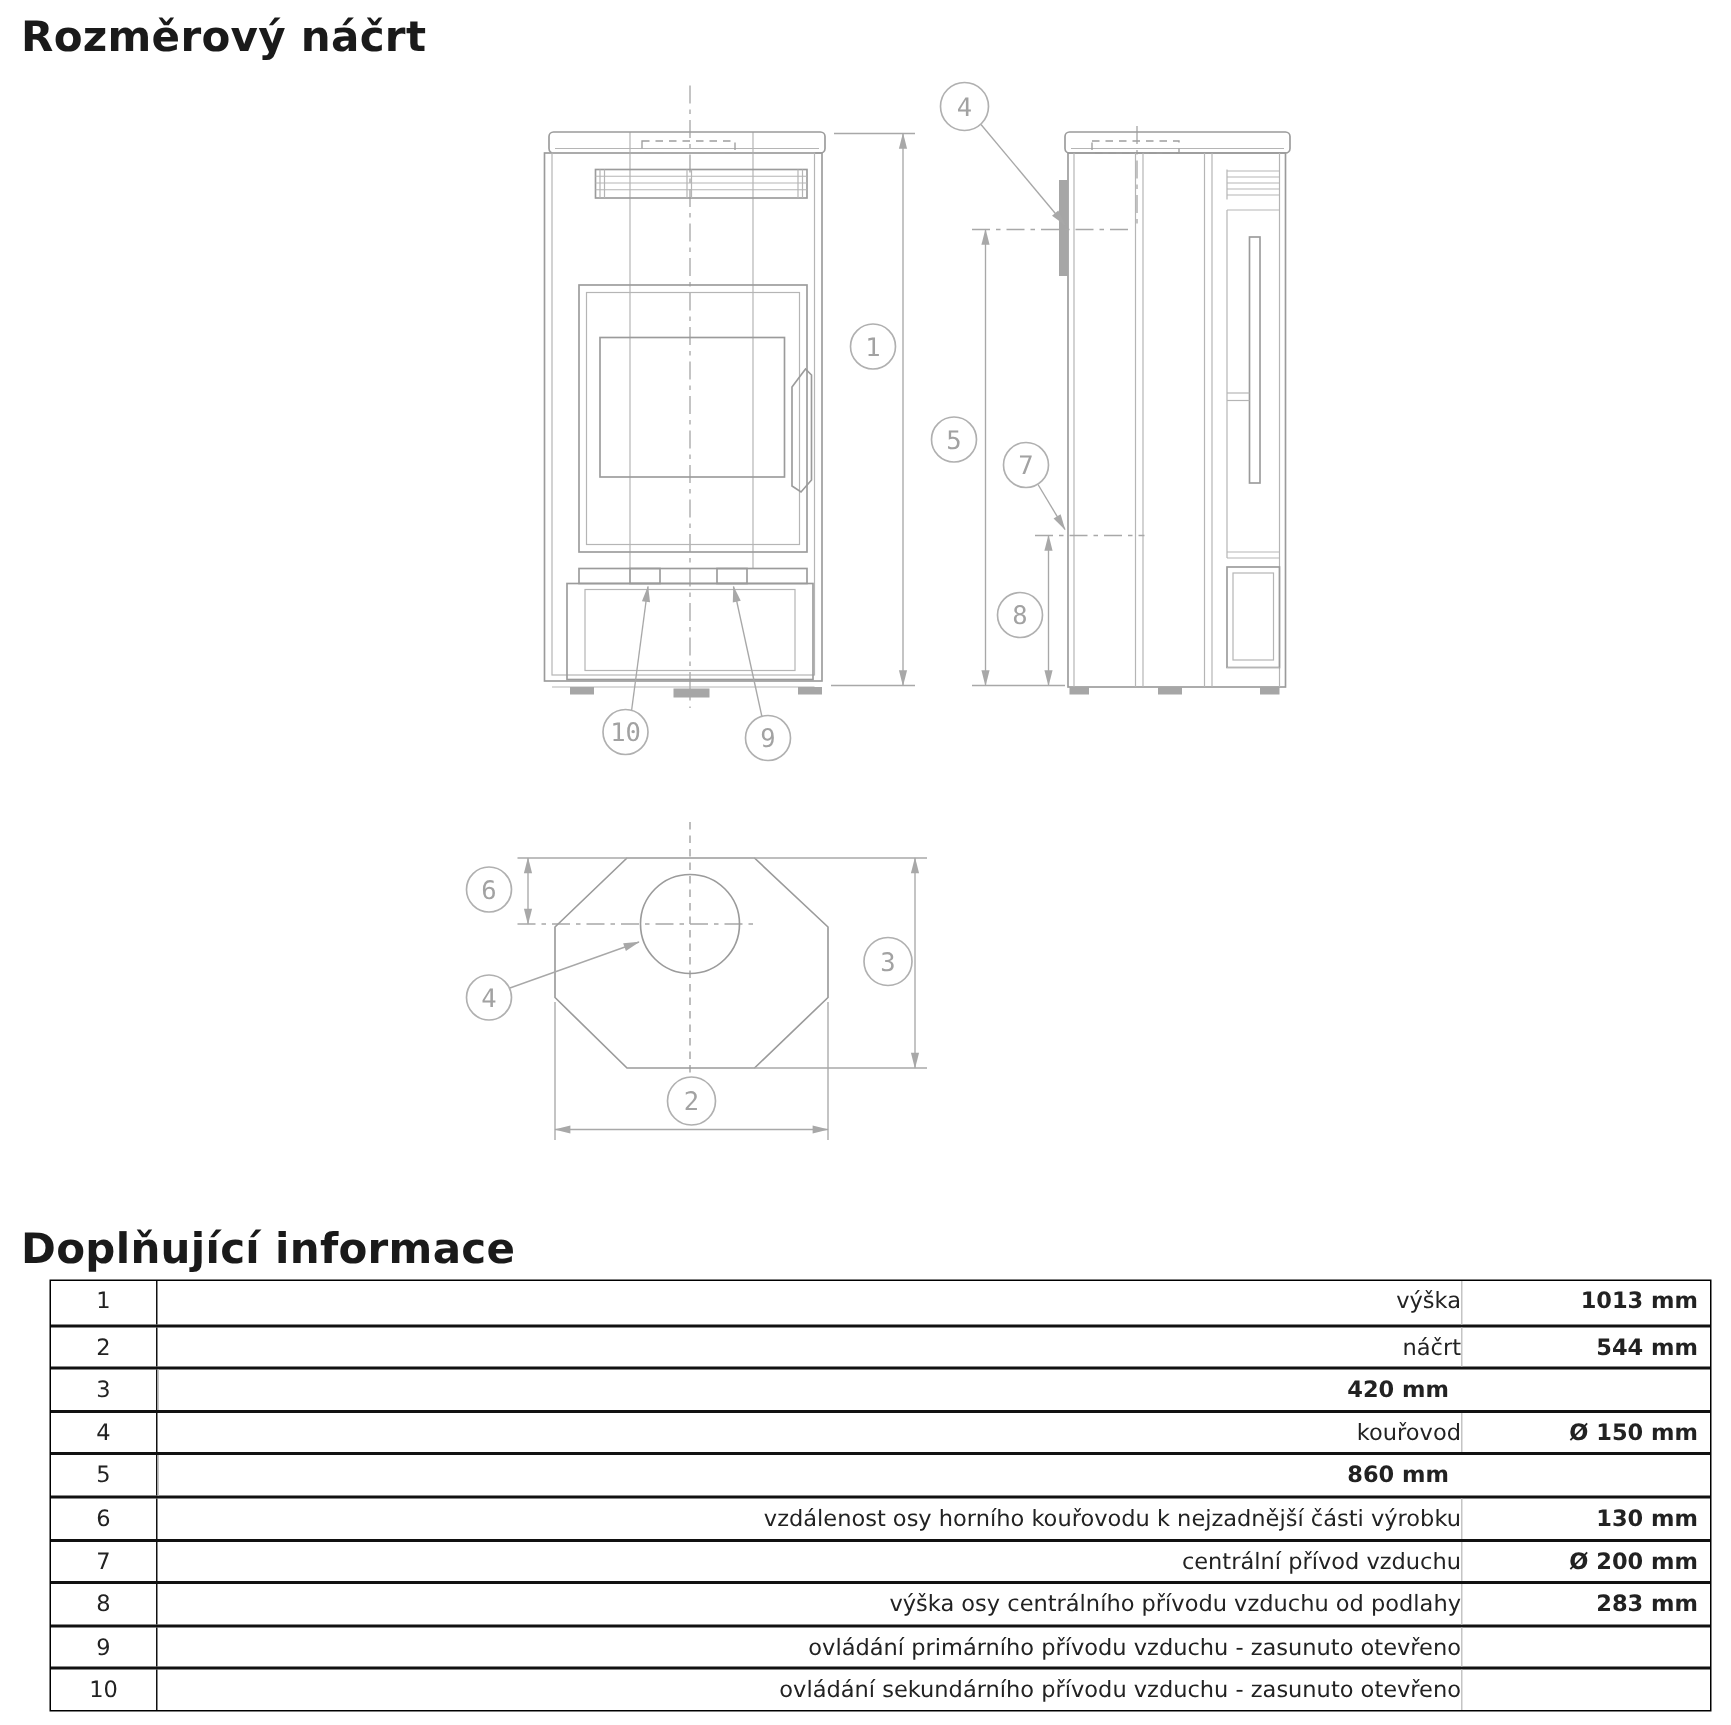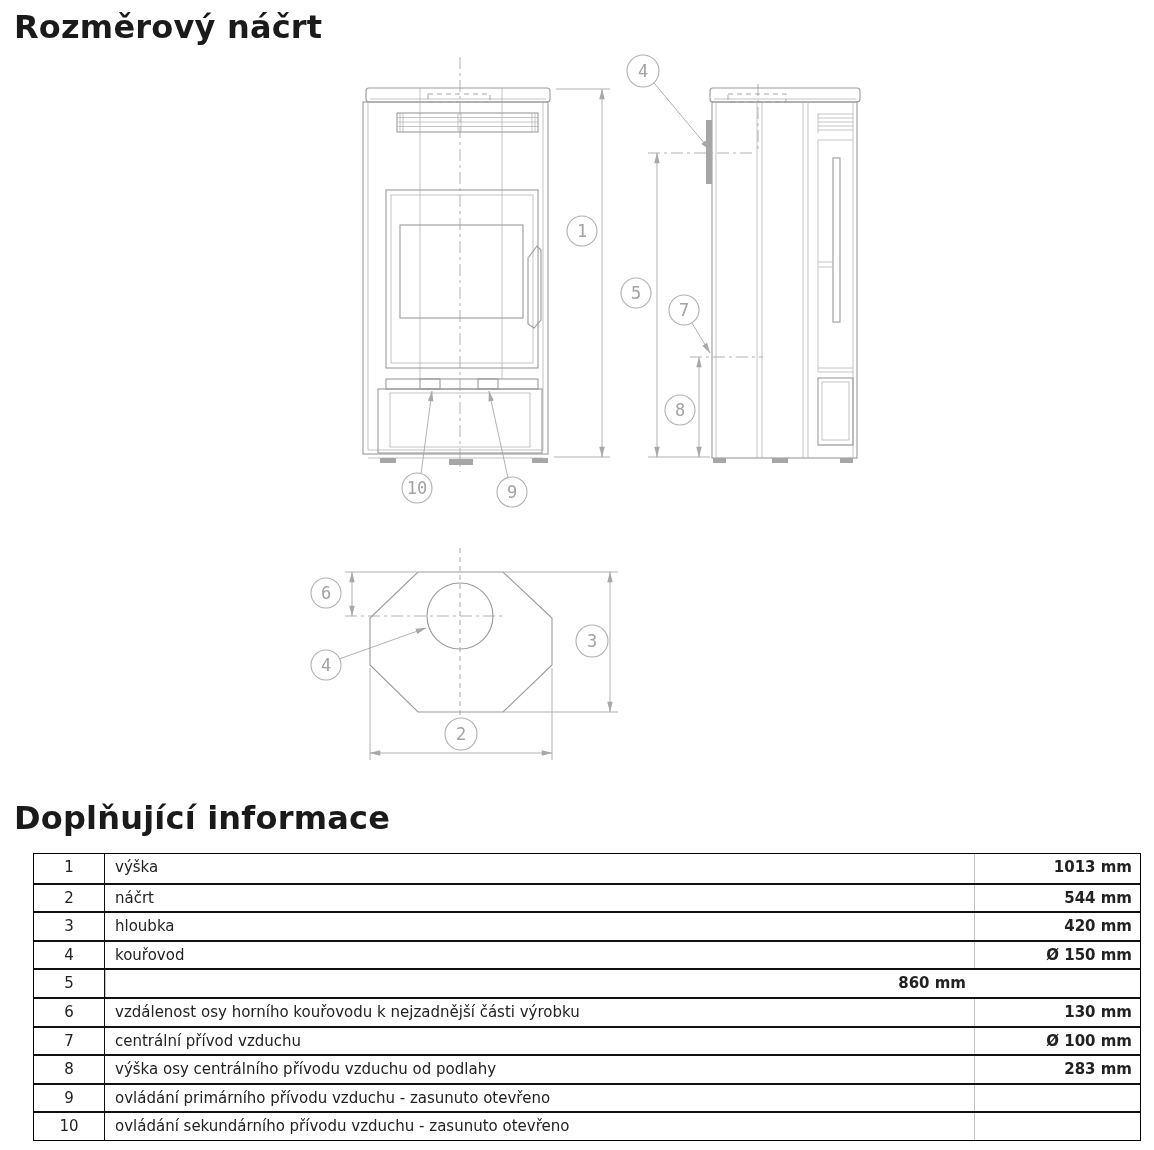--- a/index.html
+++ b/index.html
@@ -1,25 +1,25 @@
 <!DOCTYPE html>
 <html><head>
 <meta charset="utf-8">
 <style>
   html,body { margin:0; padding:0; background:#ffffff; }
   .page {
     position:relative; width:1154px; height:1150px; background:#ffffff;
     font-family:"DejaVu Sans","Liberation Sans",sans-serif; overflow:hidden;
   }
   .h-title {
-    position:absolute; left:14px; margin:0; font-size:32px; font-weight:700;
+    position:absolute; left:14px; margin:0; font-size:28px; font-weight:700;
     color:#1a1a1a; letter-spacing:0.2px; white-space:nowrap;
   }
   #title1 { top:8px; }
-  #title2 { top:799px;text-align:center; }
+  #title2 { top:816px;text-align:center; }
 
   svg .ln  { stroke:#9b9b9b; stroke-width:1.1; fill:none; }
   svg .tn  { stroke:#b5b5b5; stroke-width:0.8; fill:none; }
   svg .dim { stroke:#a8a8a8; stroke-width:0.9; fill:none; }
   svg .cl  { stroke:#a8a8a8; stroke-width:0.9; fill:none; stroke-dasharray:12 4 3 4; }
   svg .dsh { stroke:#9e9e9e; stroke-width:0.9; fill:none; stroke-dasharray:5 4; }
   svg .gfill { fill:#a6a6a6; stroke:none; }
   svg .co  { stroke:#b0b0b0; stroke-width:1.1; fill:#ffffff; }
   svg .cot { font-family:"DejaVu Sans Mono","Liberation Mono",monospace;
              font-size:17px; fill:#a2a2a2; text-anchor:middle; }
@@ -28,21 +28,21 @@
     position:absolute; left:33px; top:853px; width:1108px;
     border:1px solid #000; box-sizing:border-box; background:#fff;
   }
   .t-row {
     display:grid; grid-template-columns:71px 1fr 166px;
     height:28.6px; box-sizing:border-box; border-top:2px solid #111;
     font-size:15px; color:#222; line-height:26px;
   }
   .t-row:first-child { border-top:none; }
   .t-num   { text-align:center; border-right:1.5px solid #111; box-sizing:border-box; }
-  .t-label { padding-left:10px; white-space:nowrap; overflow:hidden; }
+  .t-label { padding-left:10px; white-space:nowrap; overflow:hidden;text-align:right; }
   .t-value { text-align:right; padding-right:8px; border-left:1px solid #c4c4c4; box-sizing:border-box; white-space:nowrap;font-weight:bold; }
 </style>
 </head>
 <body>
 
 <div class="page">
 
   <h1 id="title1" class="h-title">Rozměrový náčrt</h1>
 
   <svg width="1154" height="800" viewBox="0 0 1154 800" style="position:absolute;left:0;top:0;">
@@ -218,41 +218,40 @@
       <div class="t-label">výška</div>
       <div class="t-value">1013 mm</div>
     </div>
     <div class="t-row">
       <div class="t-num">2</div>
       <div class="t-label">náčrt</div>
       <div class="t-value">544 mm</div>
     </div>
     <div class="t-row">
       <div class="t-num">3</div>
-      <div class="t-label">hloubka</div>
       <div class="t-value">420 mm</div>
     </div>
     <div class="t-row">
       <div class="t-num">4</div>
       <div class="t-label">kouřovod</div>
       <div class="t-value">Ø 150 mm</div>
     </div>
     <div class="t-row">
       <div class="t-num">5</div>
       <div class="t-value">860 mm</div>
     </div>
     <div class="t-row">
       <div class="t-num">6</div>
       <div class="t-label">vzdálenost osy horního kouřovodu k nejzadnější části výrobku</div>
       <div class="t-value">130 mm</div>
     </div>
     <div class="t-row">
       <div class="t-num">7</div>
       <div class="t-label">centrální přívod vzduchu</div>
-      <div class="t-value">Ø 100 mm</div>
+      <div class="t-value">Ø 200 mm</div>
     </div>
     <div class="t-row">
       <div class="t-num">8</div>
       <div class="t-label">výška osy centrálního přívodu vzduchu od podlahy</div>
       <div class="t-value">283 mm</div>
     </div>
     <div class="t-row">
       <div class="t-num">9</div>
       <div class="t-label">ovládání primárního přívodu vzduchu - zasunuto otevřeno</div>
       <div class="t-value"></div>

